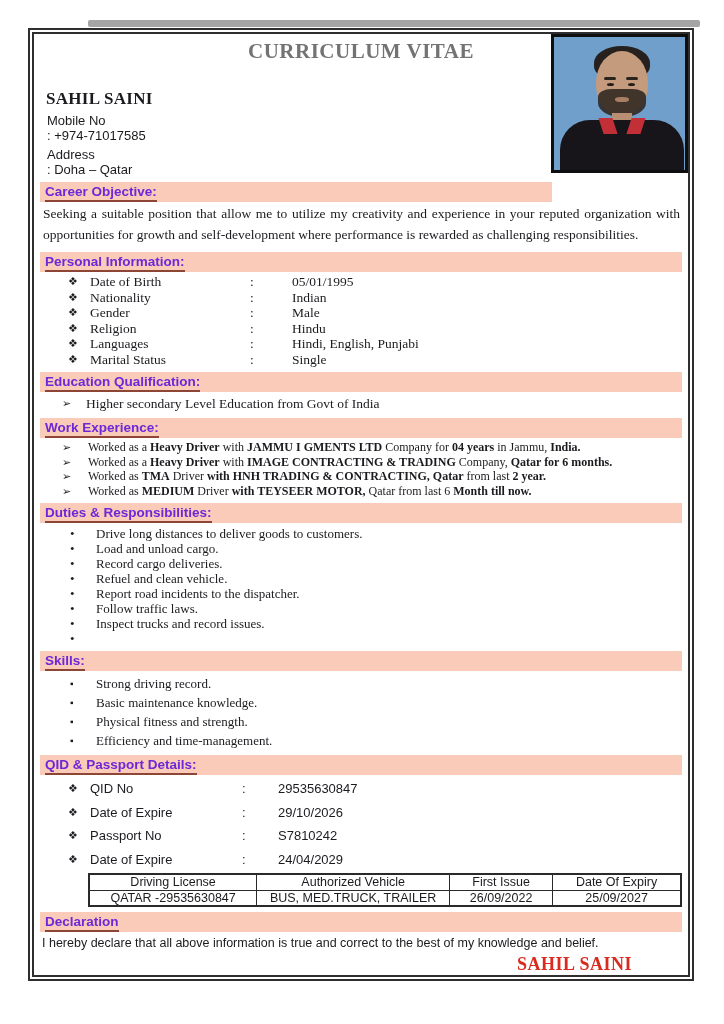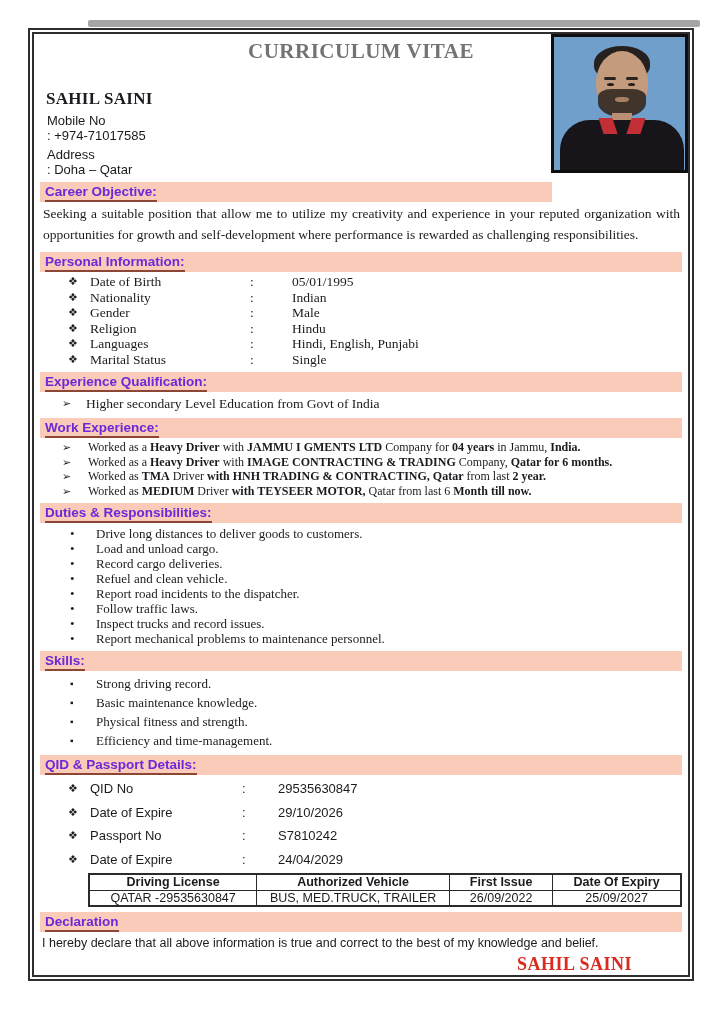--- a/index.html
+++ b/index.html
@@ -62,21 +62,21 @@
 
   .qid-row { display:flex; padding-left:28px; font-size:13px; line-height:23.5px;
              font-family:"Liberation Sans", sans-serif; }
   .qid-bullet { width:22px; font-size:11px; }
   .qid-label { width:152px; }
   .qid-colon { width:36px; }
 
   table.dl { border-collapse:collapse; margin:2px 0 2px 48px; font-family:"Liberation Sans", sans-serif;
              font-size:12.5px; border:2px solid #2a2a2a; }
   table.dl th, table.dl td { border:1px solid #2a2a2a; text-align:center; padding:0 4px; height:16px; }
-  table.dl th { font-weight:bold; }
+  table.dl th { font-weight:normal; }
   .col-license { width:170px; } .col-vehicle { width:196px; } .col-issue { width:104px; } .col-expiry { width:130px; }
 
   .decl-text { font-family:"Liberation Sans", sans-serif; font-size:12.5px; margin:4px 0 0 2px; }
   .signature { text-align:right; margin:4px 50px 0 0; font-weight:bold; font-size:18px;
                color:var(--signature); letter-spacing:.5px; }
 </style>
 </head>
 <body>
 
 <div class="scan-smudge"></div>
@@ -162,21 +162,21 @@
 
       <div class="pi-row">
         <span class="pi-bullet">❖</span>
         <span class="pi-label">Marital Status</span>
         <span class="pi-colon">:</span>
         <span class="pi-value">Single</span>
       </div>
     </div>
 
   <div class="sec-bar">
-    <span class="sec-text">Experience Qualification:</span>
+    <span class="sec-text">Education Qualification:</span>
   </div>
   <div>
 
       <div class="edu-item">
         <span class="arrow">➢</span>
         <span>Higher secondary Level Education from Govt of India</span>
       </div>
     </div>
 
   <div class="sec-bar">
@@ -240,21 +240,20 @@
         <span>Follow traffic laws.</span>
       </div>
 
       <div class="du-item">
         <span class="du-bullet">•</span>
         <span>Inspect trucks and record issues.</span>
       </div>
 
       <div class="du-item">
         <span class="du-bullet">•</span>
-        <span>Report mechanical problems to maintenance personnel.</span>
       </div>
     </div>
 
   <div class="sec-bar">
     <span class="sec-text">Skills:</span>
   </div>
   <div style="padding-top:3px;">
 
       <div class="sk-item">
         <span class="sk-bullet">▪</span>

